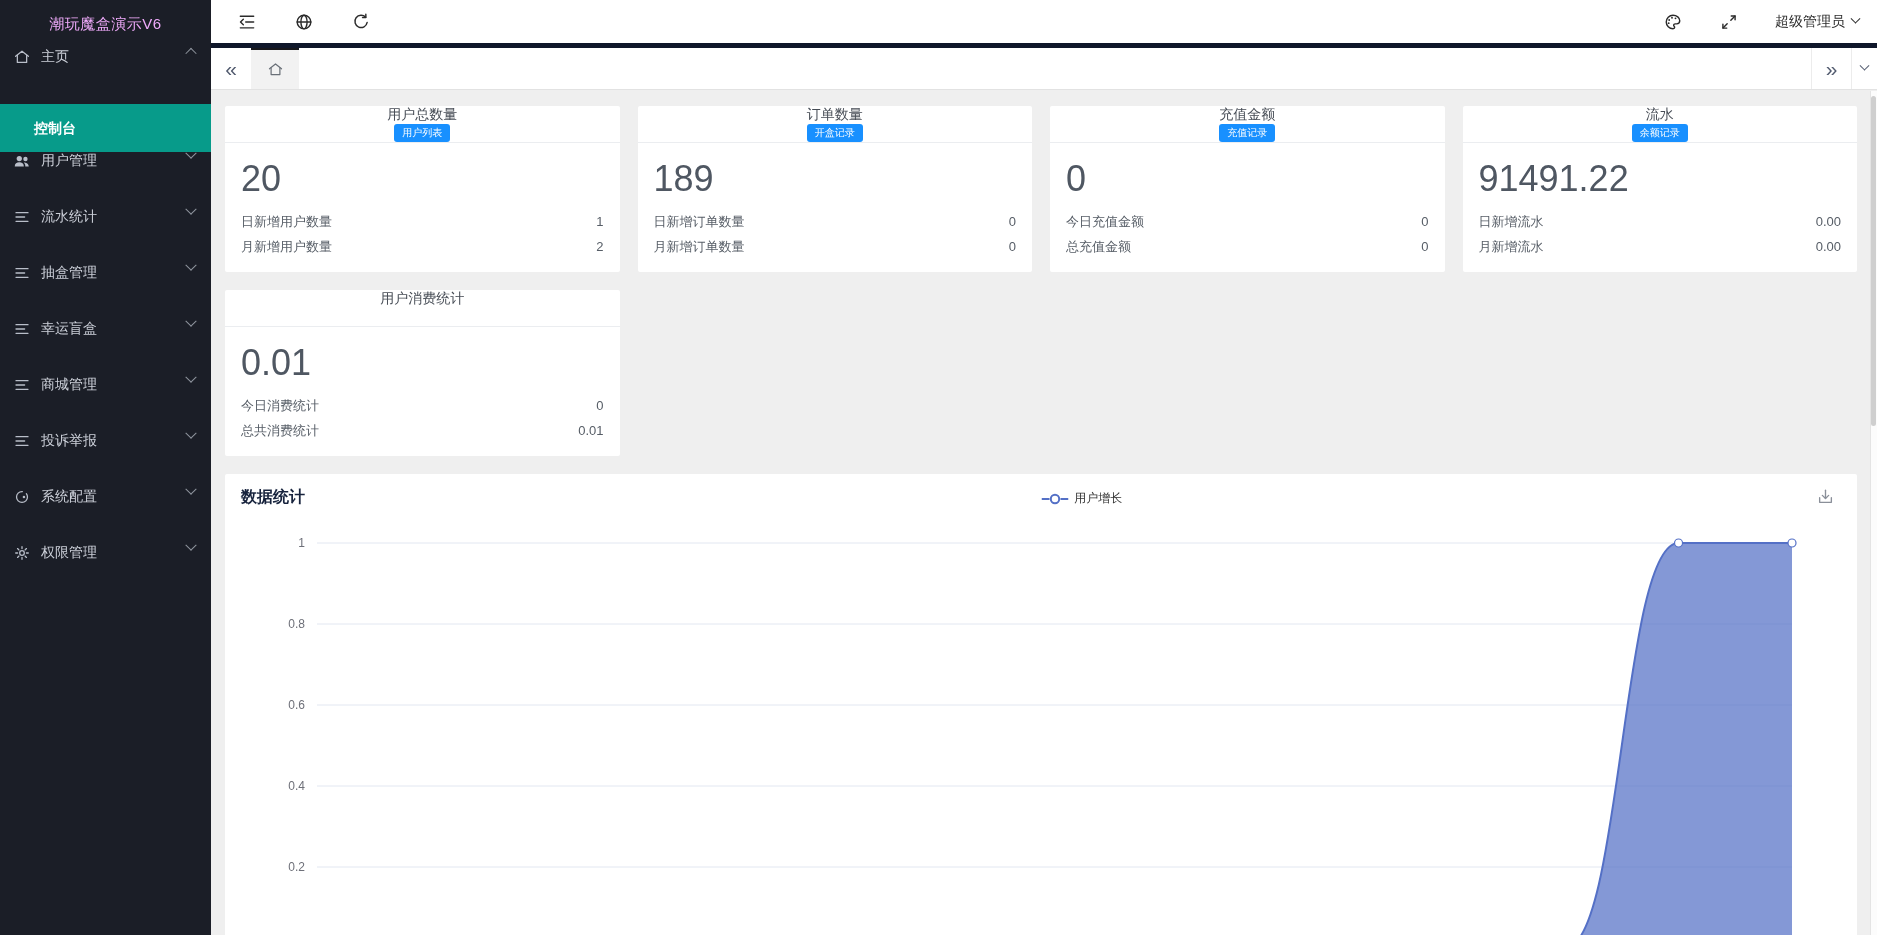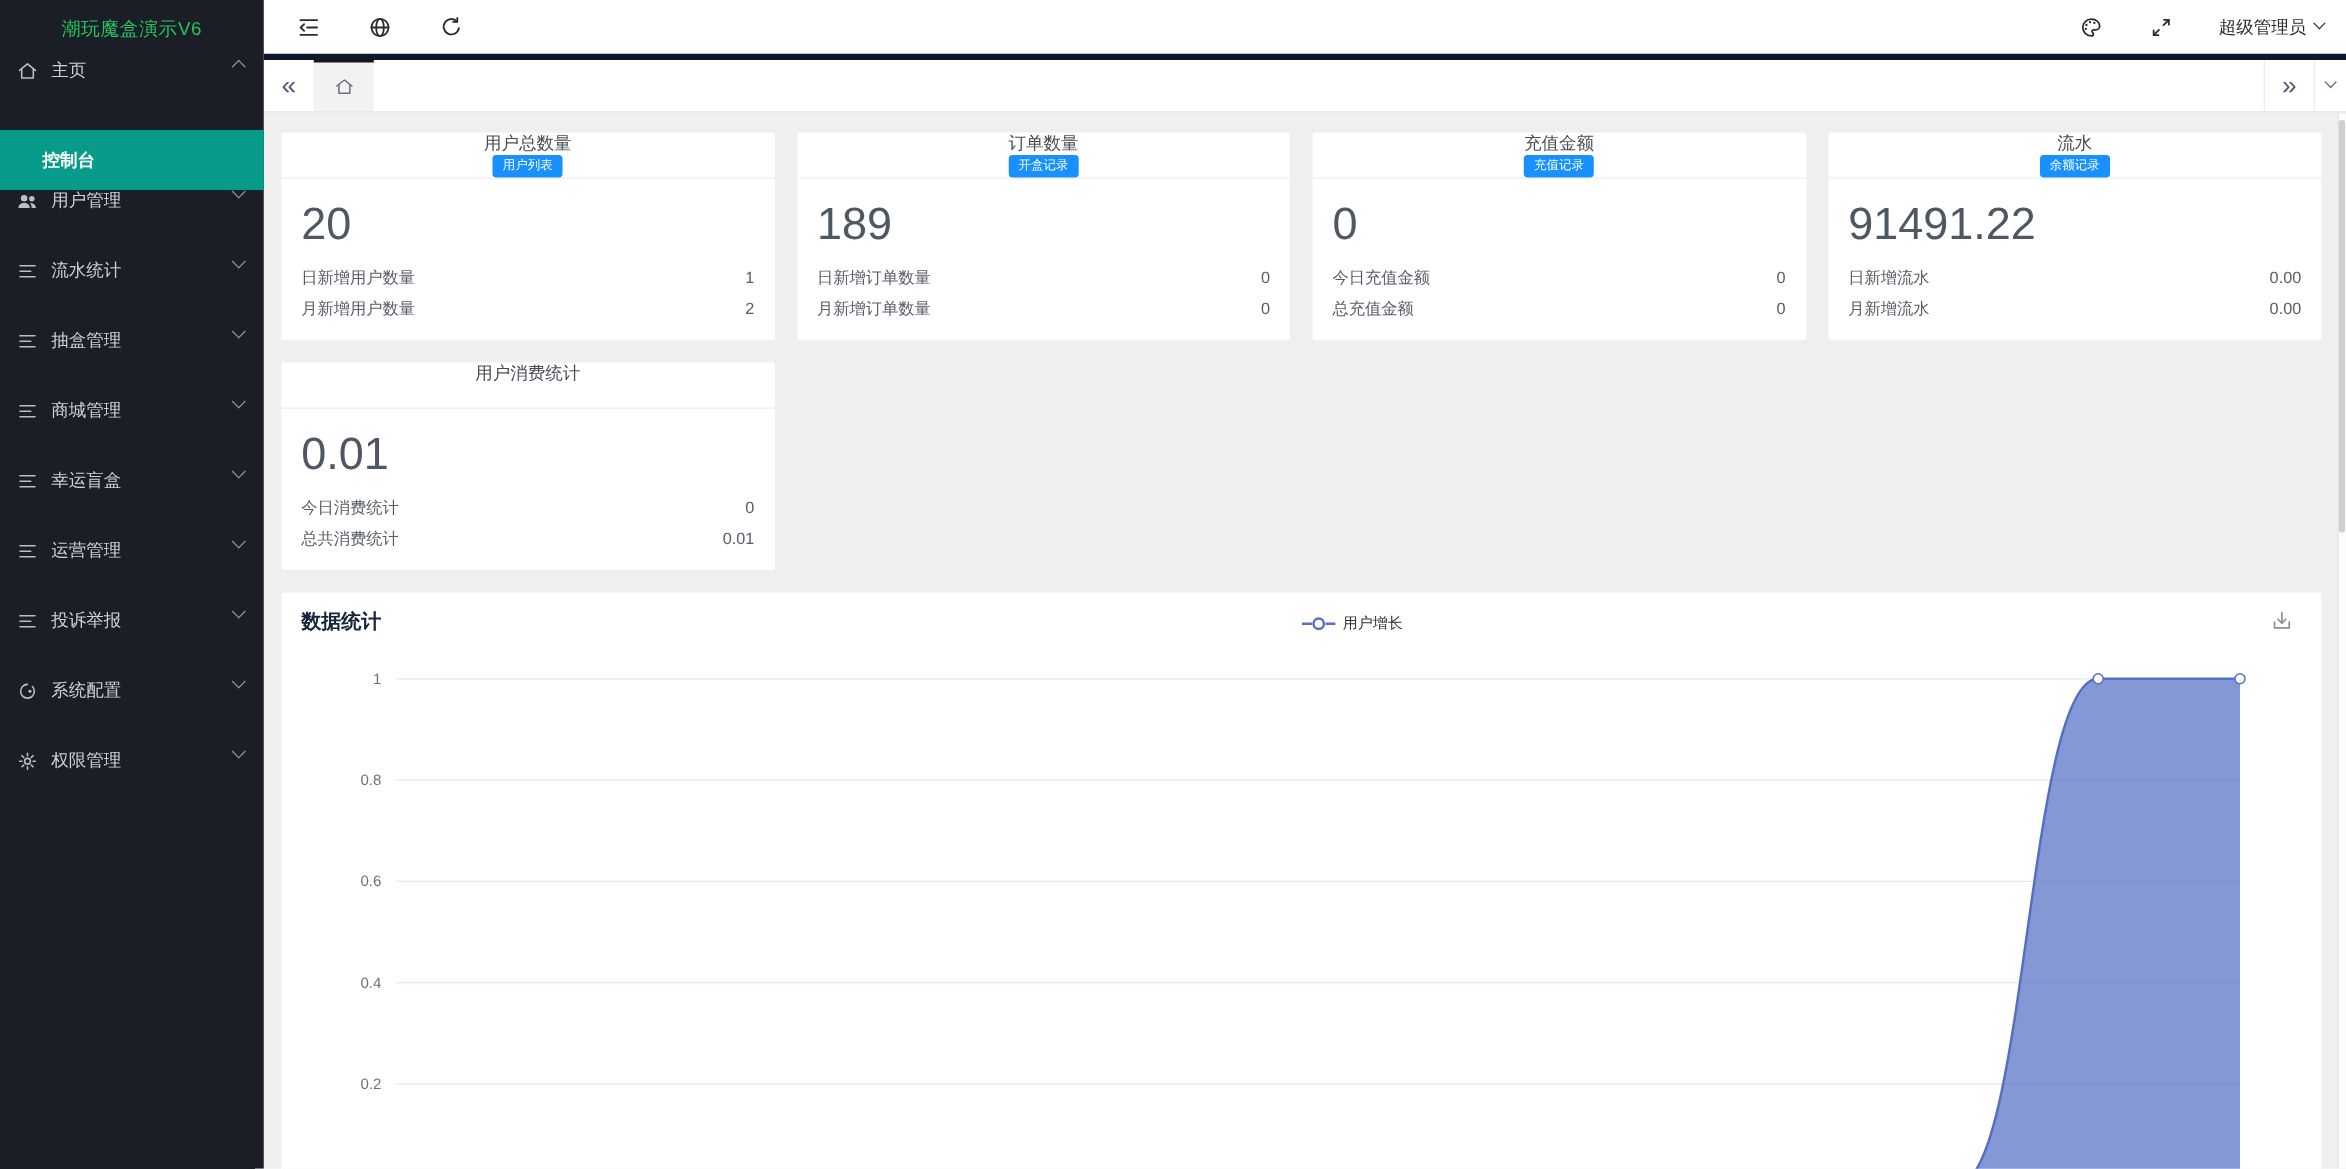--- a/index.html
+++ b/index.html
@@ -1,21 +1,21 @@
 <!DOCTYPE html>
 <html style="--accent: #079b8a; --badge: #1890ff;"><head>
 <meta charset="utf-8">
 <style>
   * { margin:0; padding:0; box-sizing:border-box; }
   html,body { width:1877px; height:935px; overflow:hidden; }
   body { font-family:"Liberation Sans", sans-serif; background:#efefef; position:relative; font-size:14px; }
 
   
   .sidebar { position:absolute; left:0; top:0; width:211px; height:100%; background:#1b1e27; z-index:5; }
-  .logo { height:48px; line-height:48px; text-align:center; color:#22c55e; font-size:15px; letter-spacing:.5px; }
+  .logo { height:48px; line-height:48px; text-align:center; color:#f0abfc; font-size:15px; letter-spacing:.5px; }
   .menu-item { height:56px; display:flex; align-items:flex-start; padding:0 16px 15px 13px; color:#cdd1da; cursor:pointer; }
   .mi-icon { width:18px; height:18px; margin-right:10px; color:#b9bec9; flex:none; }
   .mi-icon svg { width:100%; height:100%; display:block; }
   .mi-label { flex:1; font-size:14px; }
   .chev { display:inline-block; width:8px; height:8px; border-right:1.6px solid #8f959e; border-bottom:1.6px solid #8f959e; }
   .chev.down { transform:rotate(45deg) translate(-2px,-2px); }
   .chev.up   { transform:rotate(-135deg) translate(-1px,-1px); }
   .submenu-item { height:48px; line-height:48px; padding-left:34px; color:#cdd1da; font-size:14px; cursor:pointer; }
   .submenu-item.active { background:var(--accent,#079b8a); color:#fff; font-weight:bold; }
 
@@ -116,43 +116,32 @@
         <span class="chev down"></span>
       </div>
       <div class="menu-item">
         <span class="mi-icon">
           <svg viewBox="0 0 24 24" fill="none" stroke="currentColor" stroke-width="1.7" stroke-linecap="round" stroke-linejoin="round">
             <path d="M4 6.2 H20"></path>
             <path d="M4 12 H15.5"></path>
             <path d="M4 17.8 H20"></path>
           </svg>
         </span>
+        <span class="mi-label">幸运盲盒</span>
+        <span class="chev down"></span>
+      </div>
+      <div class="menu-item">
+        <span class="mi-icon">
+          <svg viewBox="0 0 24 24" fill="none" stroke="currentColor" stroke-width="1.7" stroke-linecap="round" stroke-linejoin="round">
+            <path d="M4 6.2 H20"></path>
+            <path d="M4 12 H15.5"></path>
+            <path d="M4 17.8 H20"></path>
+          </svg>
+        </span>
         <span class="mi-label">商城管理</span>
-        <span class="chev down"></span>
-      </div>
-      <div class="menu-item">
-        <span class="mi-icon">
-          <svg viewBox="0 0 24 24" fill="none" stroke="currentColor" stroke-width="1.7" stroke-linecap="round" stroke-linejoin="round">
-            <path d="M4 6.2 H20"></path>
-            <path d="M4 12 H15.5"></path>
-            <path d="M4 17.8 H20"></path>
-          </svg>
-        </span>
-        <span class="mi-label">幸运盲盒</span>
-        <span class="chev down"></span>
-      </div>
-      <div class="menu-item">
-        <span class="mi-icon">
-          <svg viewBox="0 0 24 24" fill="none" stroke="currentColor" stroke-width="1.7" stroke-linecap="round" stroke-linejoin="round">
-            <path d="M4 6.2 H20"></path>
-            <path d="M4 12 H15.5"></path>
-            <path d="M4 17.8 H20"></path>
-          </svg>
-        </span>
-        <span class="mi-label">运营管理</span>
         <span class="chev down"></span>
       </div>
       <div class="menu-item">
         <span class="mi-icon">
           <svg viewBox="0 0 24 24" fill="none" stroke="currentColor" stroke-width="1.7" stroke-linecap="round" stroke-linejoin="round">
             <path d="M4 6.2 H20"></path>
             <path d="M4 12 H15.5"></path>
             <path d="M4 17.8 H20"></path>
           </svg>
         </span>

